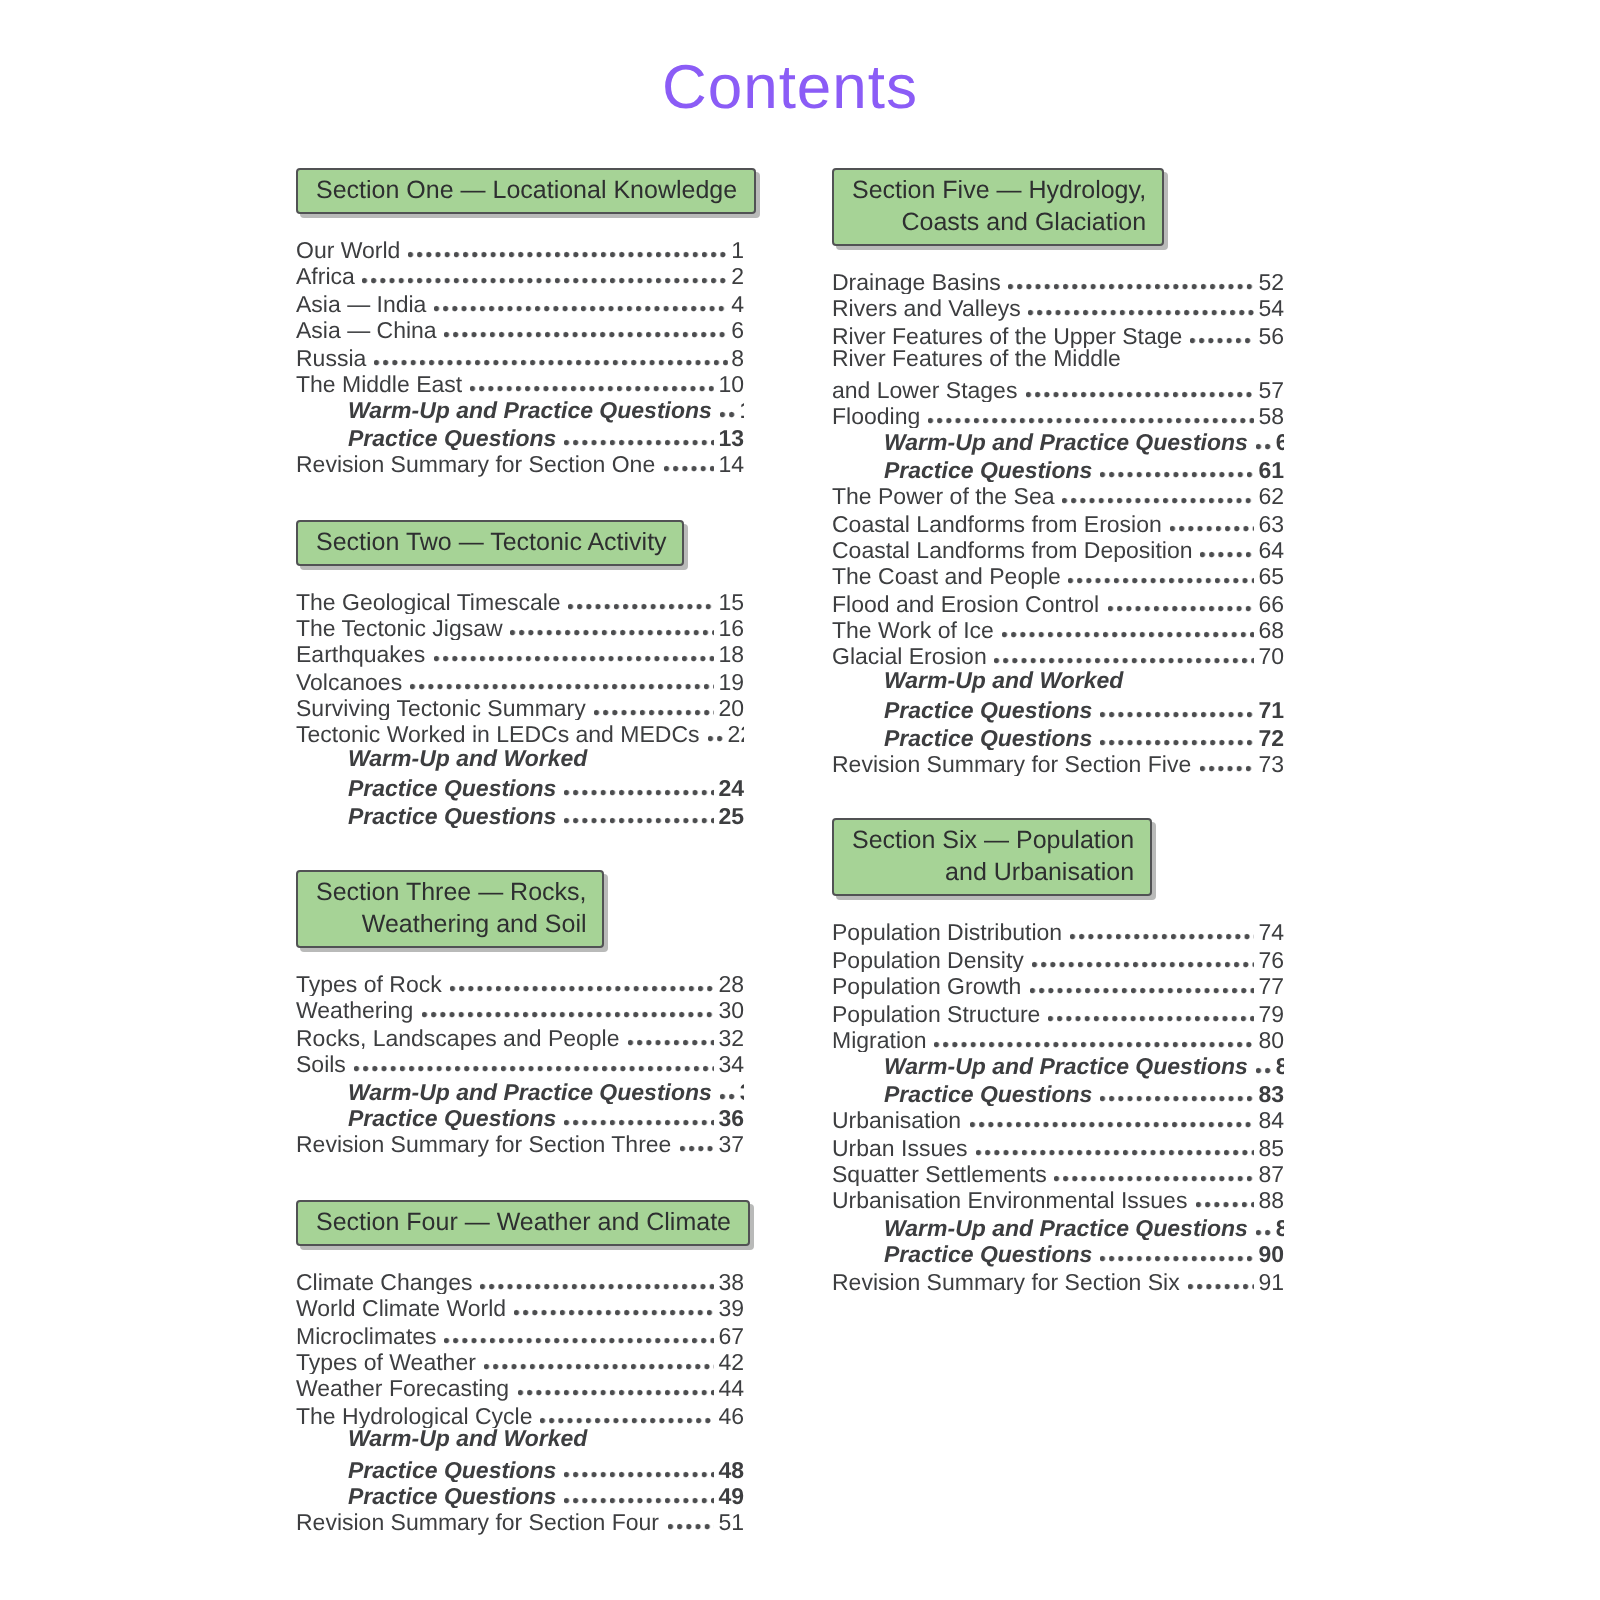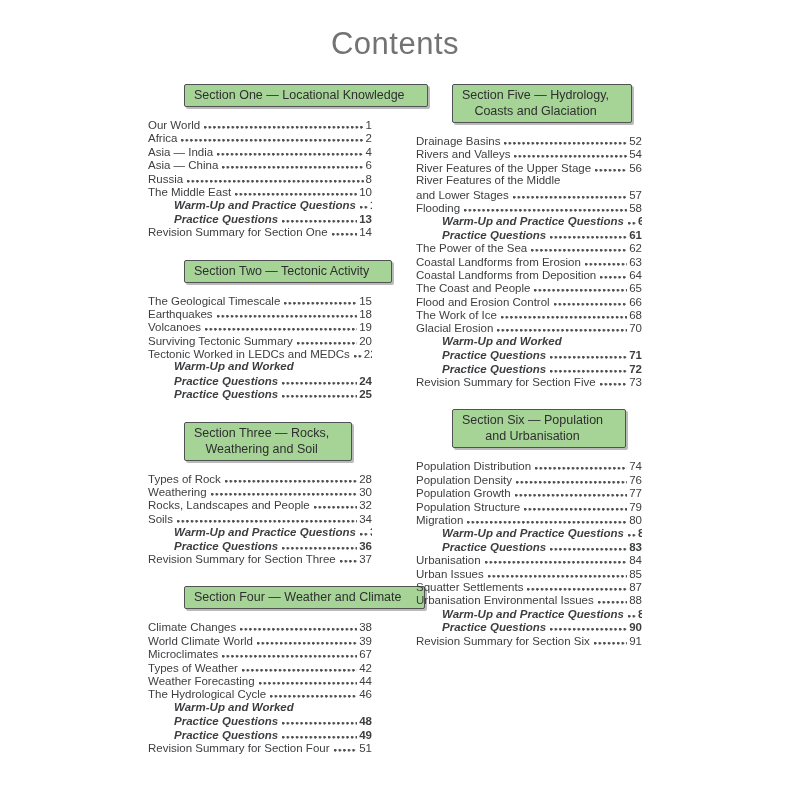--- a/index.html
+++ b/index.html
@@ -18,42 +18,41 @@
   .title-wrap {
     position: absolute;
     left: 0; top: 26px; width: 790px;
     text-align: center;
   }
   h1.page-title {
     margin: 0;
     font-size: 31px;
     font-weight: 400;
     letter-spacing: 0.5px;
-    color: #737373;
+    color: #8b5cf6;
   }
   .column {
     position: absolute;
     top: 84px;
   }
   .column.left  { left: 148px; width: 224px; }
   .column.right { left: 416px; width: 226px; }
 
   .toc-section { margin-bottom: 21px; }
 
   .section-box {
     display: inline-block;
     background: var(--header-fill, #a6d396);
     border: 1px solid var(--header-border, #515254);
     border-radius: 2px;
     box-shadow: 2px 2px 0 #b9bab9;
-    padding: 2px 22px 3px 9px;
+    padding: 2px 8px 3px 9px;
     margin-bottom: 11px;
-    text-align: center;
+    text-align: right;
     min-width: 120px;
-    margin-left: 36px;
   }
   .section-box-line {
     font-size: 12.5px;
     line-height: 16px;
     color: #2e2f30;
     white-space: nowrap;
   }
 
   .entries { display: block; }
   .row {
@@ -134,20 +133,25 @@
             <span class="num">14</span>
           </div>
         </div></section>
       <section class="toc-section"><div class="section-box"><div class="section-box-line">Section Two — Tectonic Activity</div></div><div class="entries">
           <div class="row">
             <span class="label">The Geological Timescale</span>
             <span class="dots"></span>
             <span class="num">15</span>
           </div>
           <div class="row">
+            <span class="label">The Tectonic Jigsaw</span>
+            <span class="dots"></span>
+            <span class="num">16</span>
+          </div>
+          <div class="row">
             <span class="label">Earthquakes</span>
             <span class="dots"></span>
             <span class="num">18</span>
           </div>
           <div class="row">
             <span class="label">Volcanoes</span>
             <span class="dots"></span>
             <span class="num">19</span>
           </div>
           <div class="row">

